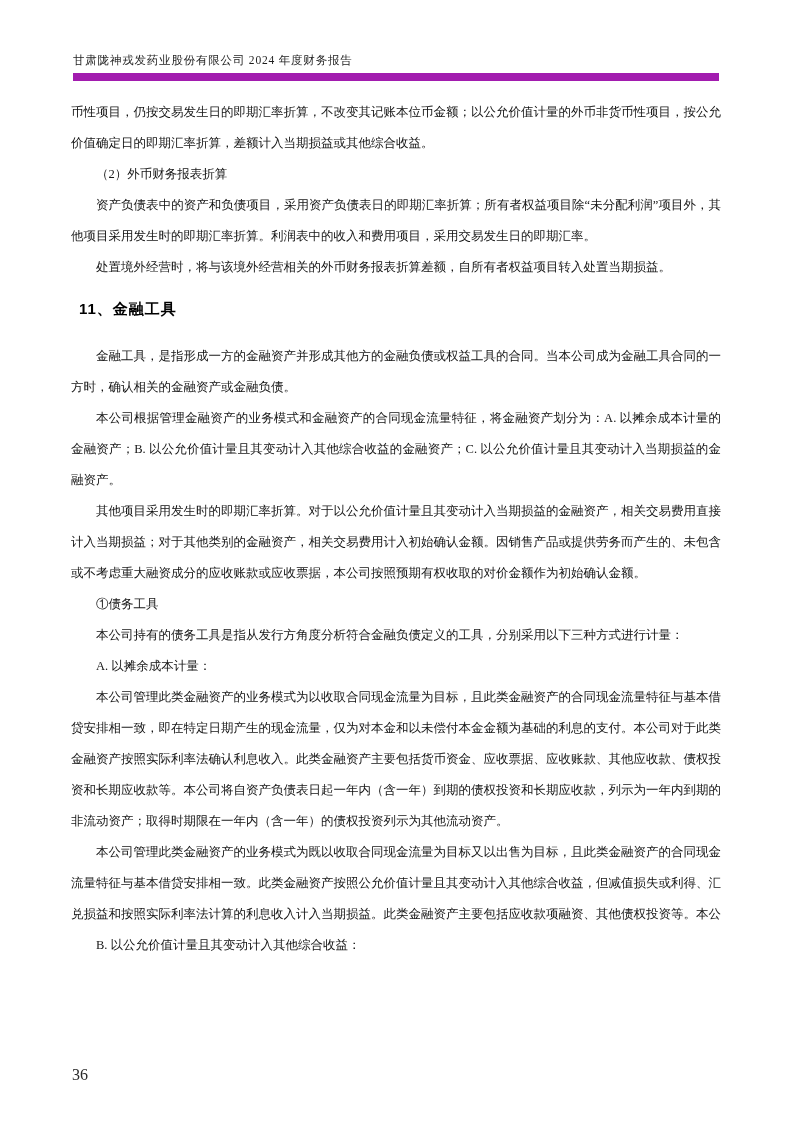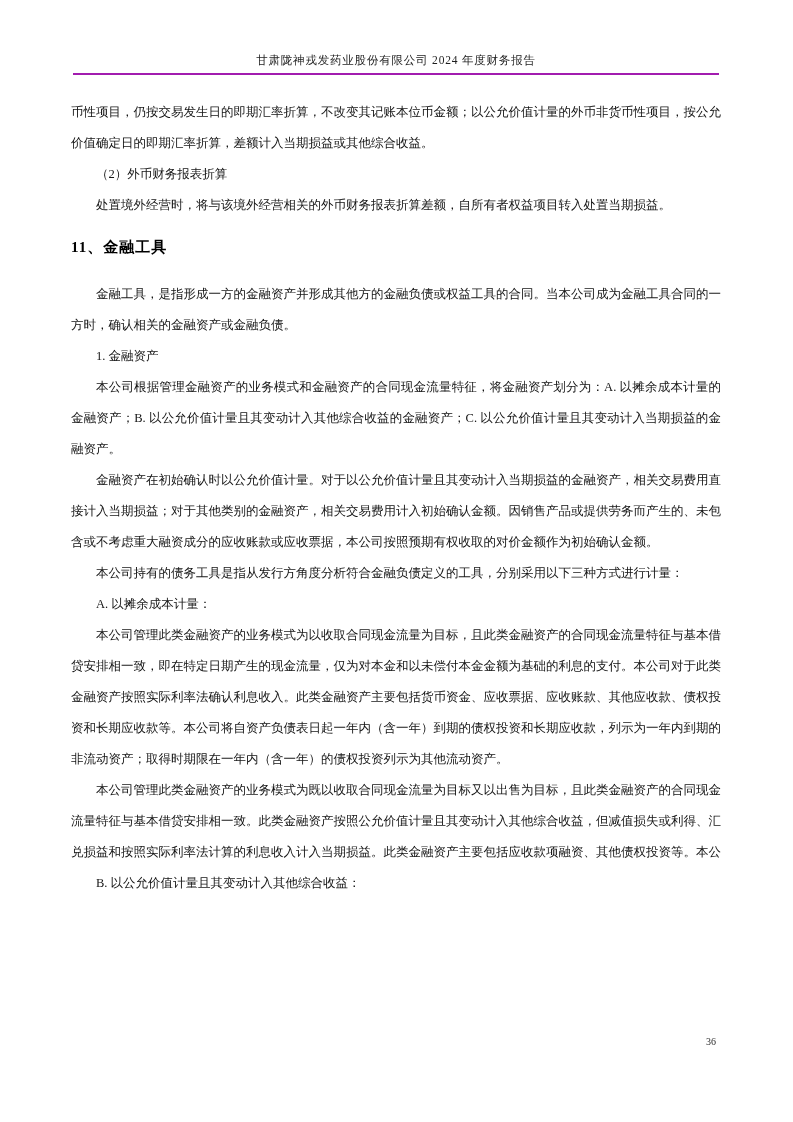--- a/index.html
+++ b/index.html
@@ -11,79 +11,80 @@
     background: #ffffff;
     font-family: "Liberation Serif", "DejaVu Serif", serif;
     color: #161616;
     overflow: hidden;
   }
   .header {
     position: absolute;
     top: 53px;
     left: 73px;
     right: 74px;
-    text-align: center;
+    text-align: left;
     font-size: 11.5px;
     letter-spacing: 0.8px;
     color: #1e1e1e;
     padding-bottom: 5px;
-    border-bottom: 2px solid #a21caf;
+    border-bottom: 8px solid #a21caf;
   }
   .content {
     position: absolute;
     top: 97px;
     left: 71px;
     width: 650px;
     font-size: 12.5px;
     line-height: 31px;
     text-align: justify;
     text-justify: inter-ideograph;
     color: #141414;
   }
   .content p.para { text-indent: 2em; font-family: Liberation Serif, serif; }
   .content p.para.continuation { text-indent: 0; }
   .content p.para.heading {
     text-indent: 0;
     font-weight: bold;
     font-size: 15px;
     line-height: 22px;
-    margin: 15px 0 21px 0;
+    margin: 15px 0 21px 8px;
     color: #000000;
-    font-family: Liberation Serif, serif;
+    font-family: Liberation Sans, sans-serif;
     letter-spacing: 1px;
   }
   .footer {
     position: absolute;
-    top: 1036px;
+    top: 1066px;
     left: 72px;
     right: 77px;
-    text-align: right;
-    font-size: 10px;
+    text-align: left;
+    font-size: 16px;
     color: #2a2a2a;
   }
 </style>
 </head>
 <body>
 
 <div class="page">
 
   <div class="header">
     <span>甘肃陇神戎发药业股份有限公司 2024 年度财务报告</span>
   </div>
 
   <div class="content">
 
   <p class="para continuation">币性项目，仍按交易发生日的即期汇率折算，不改变其记账本位币金额；以公允价值计量的外币非货币性项目，按公允价值确定日的即期汇率折算，差额计入当期损益或其他综合收益。</p>
       <p class="para body">（2）外币财务报表折算</p>
+      <p class="para body">资产负债表中的资产和负债项目，采用资产负债表日的即期汇率折算；所有者权益项目除“未分配利润”项目外，其他项目采用发生时的即期汇率折算。利润表中的收入和费用项目，采用交易发生日的即期汇率。</p>
       <p class="para body">处置境外经营时，将与该境外经营相关的外币财务报表折算差额，自所有者权益项目转入处置当期损益。</p>
       <p class="para heading">11、金融工具</p>
       <p class="para body">金融工具，是指形成一方的金融资产并形成其他方的金融负债或权益工具的合同。当本公司成为金融工具合同的一方时，确认相关的金融资产或金融负债。</p>
-      <p class="para body">1. 金融资产</p>
       <p class="para body">本公司根据管理金融资产的业务模式和金融资产的合同现金流量特征，将金融资产划分为：A. 以摊余成本计量的金融资产；B. 以公允价值计量且其变动计入其他综合收益的金融资产；C. 以公允价值计量且其变动计入当期损益的金融资产。</p>
-      <p class="para body">金融资产在初始确认时以公允价值计量。对于以公允价值计量且其变动计入当期损益的金融资产，相关交易费用直接计入当期损益；对于其他类别的金融资产，相关交易费用计入初始确认金额。因销售产品或提供劳务而产生的、未包含或不考虑重大融资成分的应收账款或应收票据，本公司按照预期有权收取的对价金额作为初始确认金额。</p>
+      <p class="para body">其他项目采用发生时的即期汇率折算。对于以公允价值计量且其变动计入当期损益的金融资产，相关交易费用直接计入当期损益；对于其他类别的金融资产，相关交易费用计入初始确认金额。因销售产品或提供劳务而产生的、未包含或不考虑重大融资成分的应收账款或应收票据，本公司按照预期有权收取的对价金额作为初始确认金额。</p>
+      <p class="para body">①债务工具</p>
       <p class="para body">本公司持有的债务工具是指从发行方角度分析符合金融负债定义的工具，分别采用以下三种方式进行计量：</p>
       <p class="para body">A. 以摊余成本计量：</p>
       <p class="para body">本公司管理此类金融资产的业务模式为以收取合同现金流量为目标，且此类金融资产的合同现金流量特征与基本借贷安排相一致，即在特定日期产生的现金流量，仅为对本金和以未偿付本金金额为基础的利息的支付。本公司对于此类金融资产按照实际利率法确认利息收入。此类金融资产主要包括货币资金、应收票据、应收账款、其他应收款、债权投资和长期应收款等。本公司将自资产负债表日起一年内（含一年）到期的债权投资和长期应收款，列示为一年内到期的非流动资产；取得时期限在一年内（含一年）的债权投资列示为其他流动资产。</p>
       <p class="para body">本公司管理此类金融资产的业务模式为既以收取合同现金流量为目标又以出售为目标，且此类金融资产的合同现金流量特征与基本借贷安排相一致。此类金融资产按照公允价值计量且其变动计入其他综合收益，但减值损失或利得、汇兑损益和按照实际利率法计算的利息收入计入当期损益。此类金融资产主要包括应收款项融资、其他债权投资等。本公</p>
       <p class="para body">B. 以公允价值计量且其变动计入其他综合收益：</p>
     </div>
 
   <div class="footer">
     <span>36</span>
   </div>

